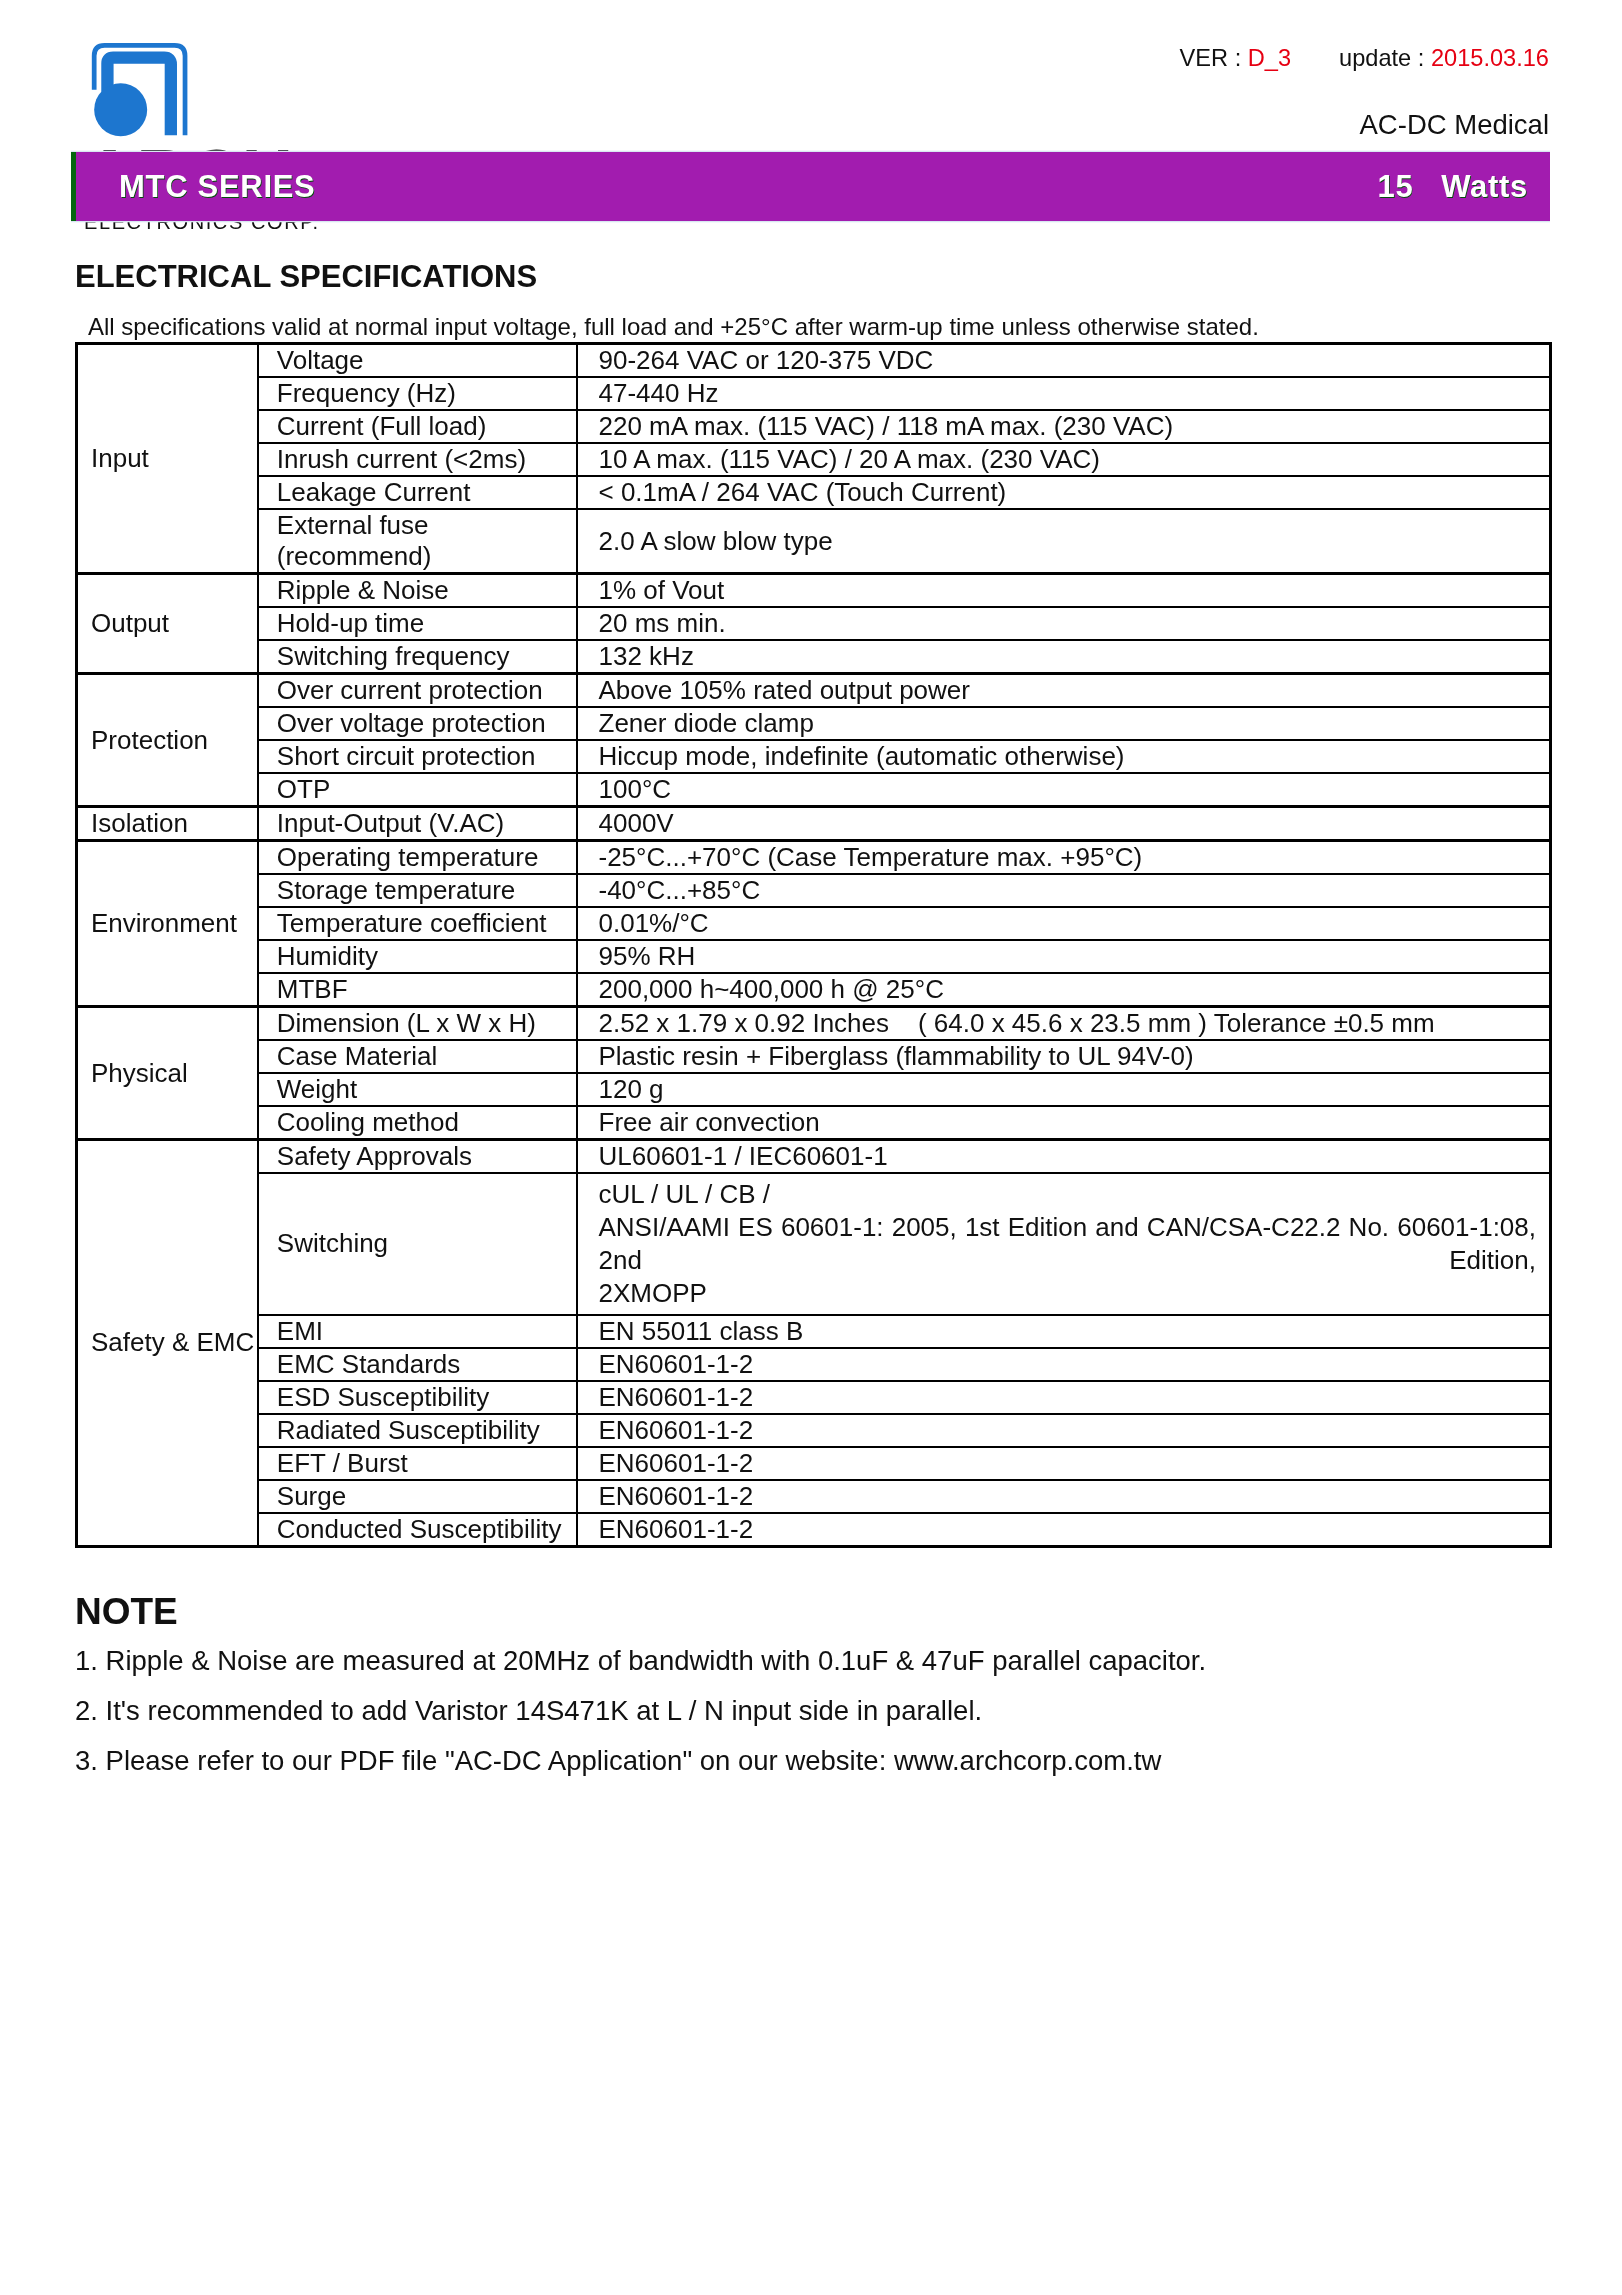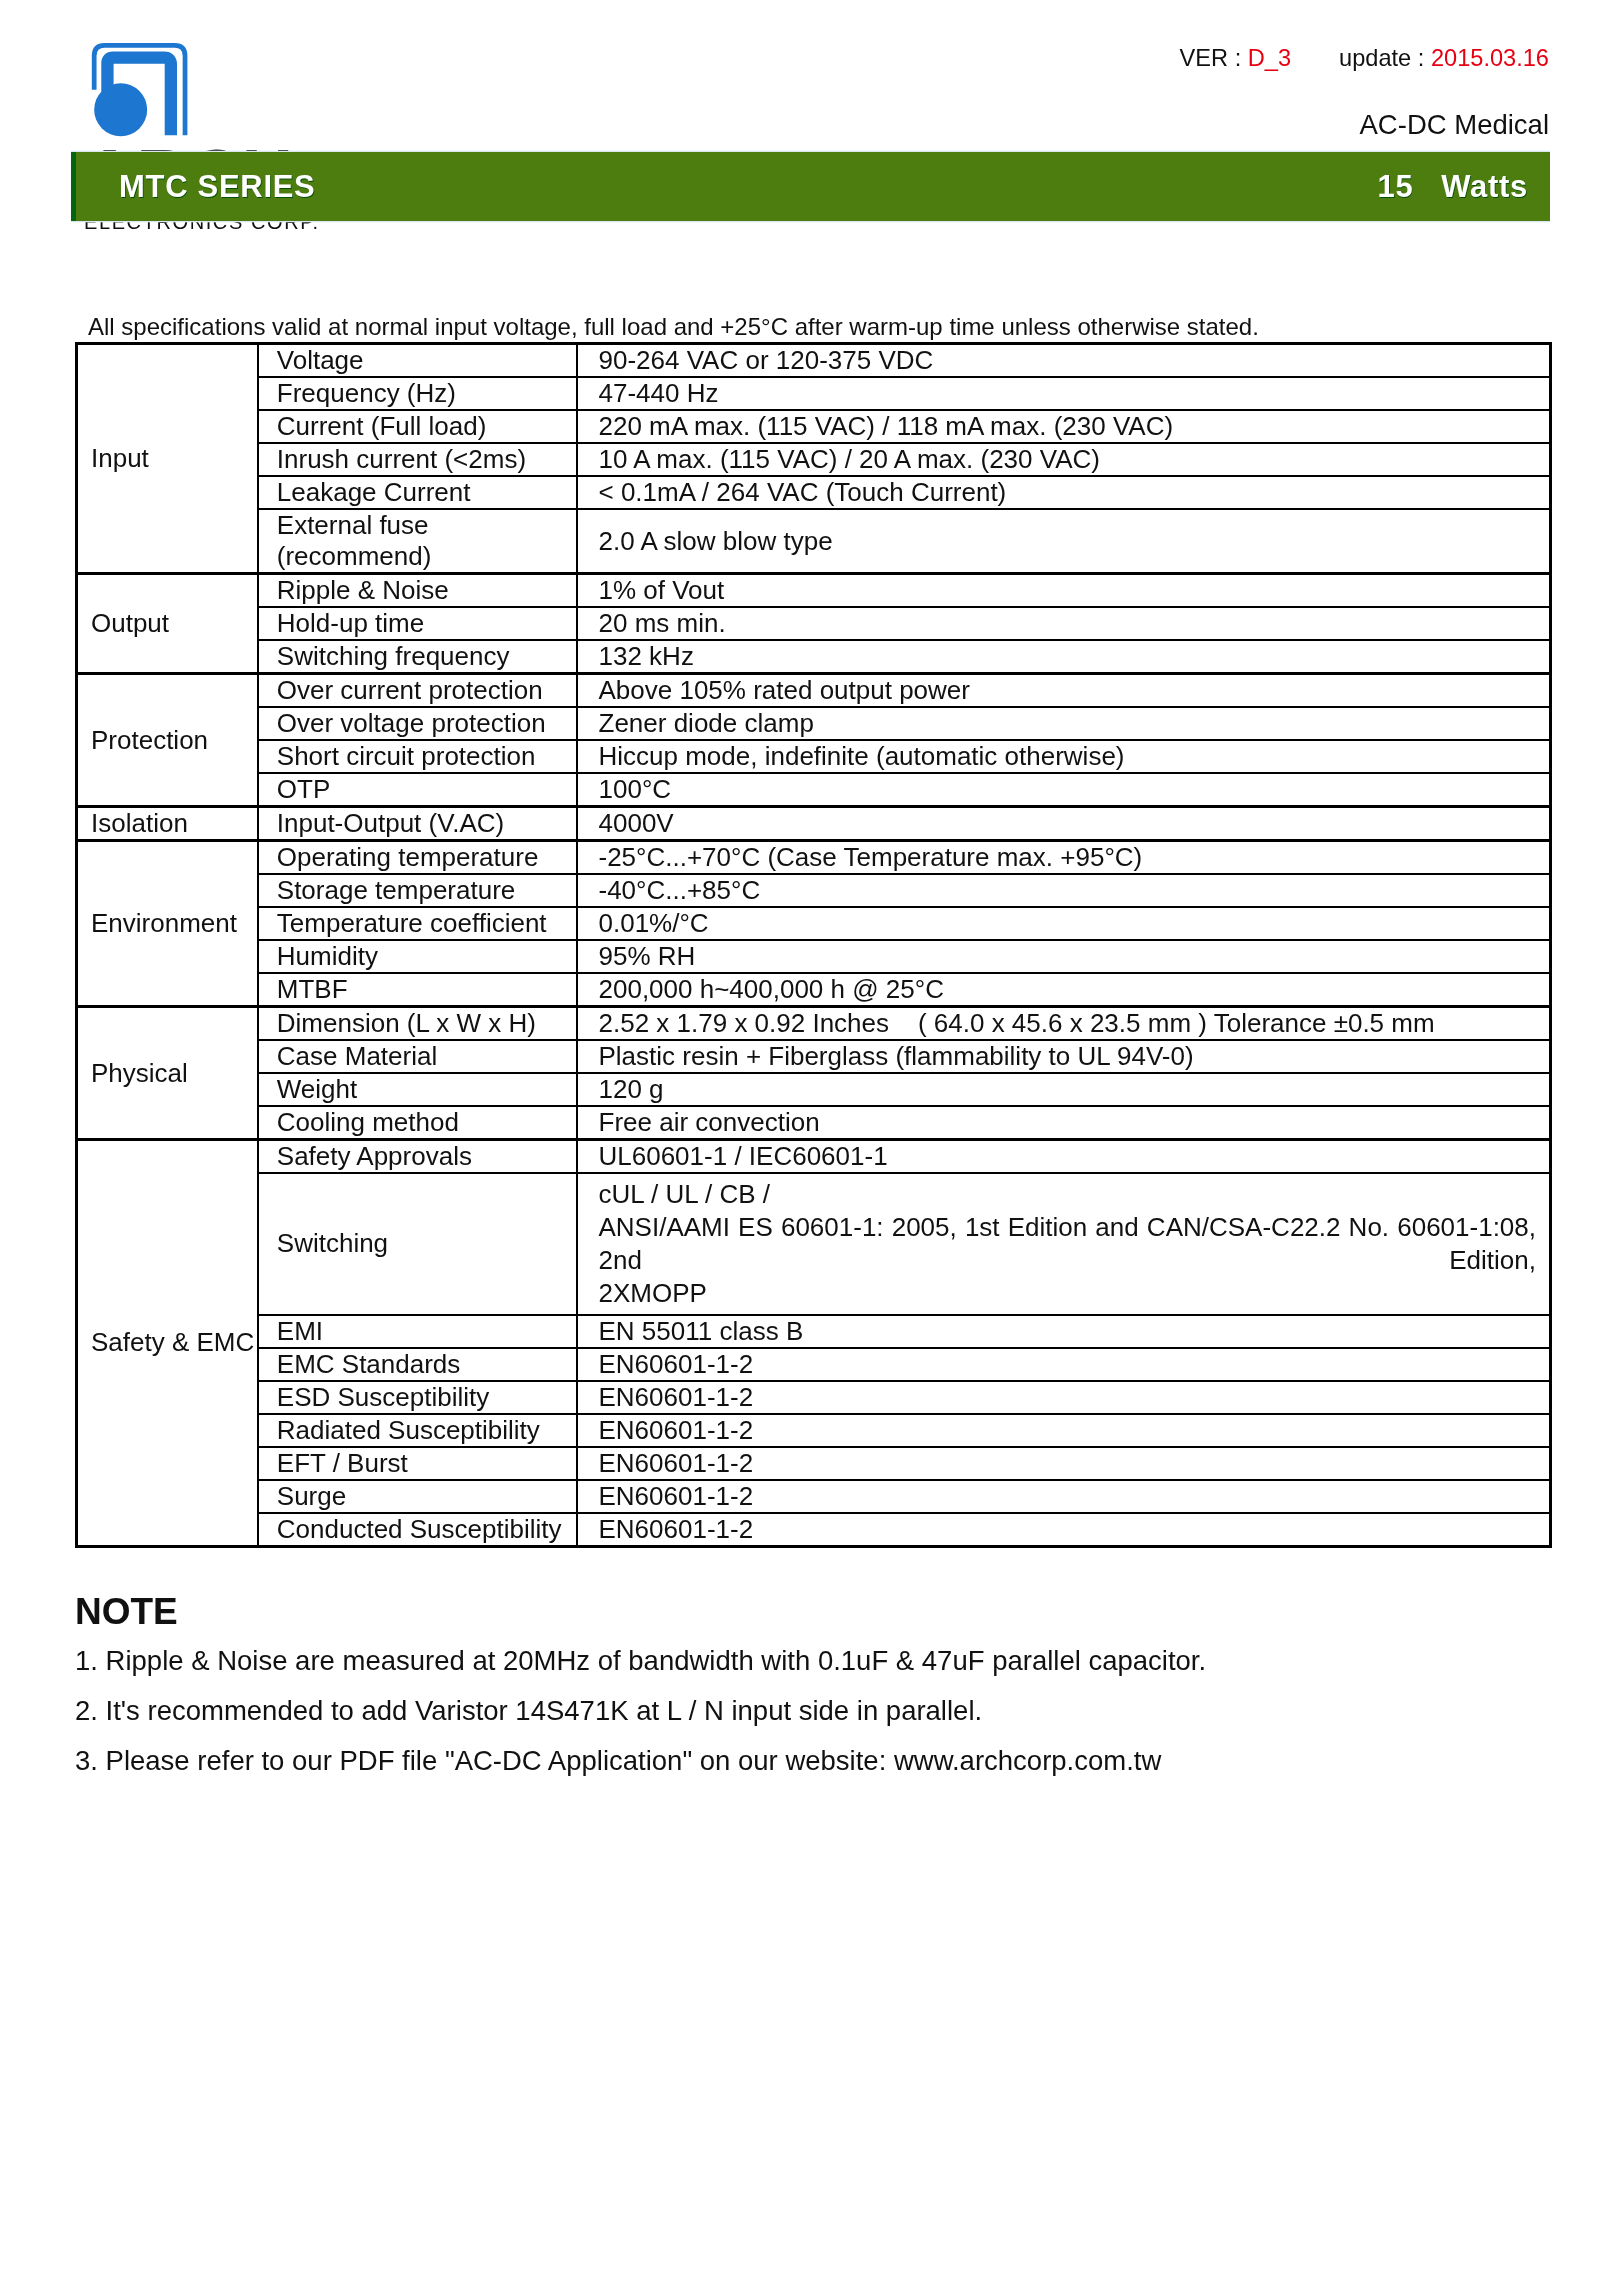--- a/index.html
+++ b/index.html
@@ -26,21 +26,21 @@
   }
   .header-right { position: absolute; right: 0; top: 11.8px; text-align: right; }
   .ver-line { font-size: 23.6px; color: #111; white-space: pre; }
   .ver-line .red { color: #e60012; }
   .ver-line .gap { display: inline-block; width: 48px; }
   .category-line { margin-top: 37px; font-size: 27.5px; color: #111; }
 
   
   .banner {
     position: absolute; top: 152px; left: 71px; width: 1479px; height: 69px;
-    background: #4d7c0f;
+    background: #a21caf;
     border-left: 5.9px solid #03650d;
     box-shadow: 0 1.3px 0 #d9e6f2, 0 -1.3px 0 #d9e6f2;
     display: flex; align-items: center; justify-content: space-between;
     color: #fff; font-weight: bold; font-size: 31px; letter-spacing: 0.7px;
   }
   .banner .series { padding-left: 43px; text-shadow: 0.7px 0.7px 0 #034d0a; }
   .banner .watts  { padding-right: 22px; white-space: pre; text-shadow: 0.7px 0.7px 0 #034d0a; }
 
   
   .spec-title { position: absolute; top: 259px; left: 75px; font-size: 31px; font-weight: bold; color: #111; }
@@ -95,20 +95,21 @@
       <div class="ver-line"><span>VER : </span><span class="red">D_3</span><span class="gap"></span><span>update : </span><span class="red">2015.03.16</span></div>
       <div class="category-line">AC-DC Medical</div>
     </div>
   </div>
 
   <div class="banner">
     <span class="series">MTC SERIES</span>
     <span class="watts">15   Watts</span>
   </div>
 
+  <div class="spec-title">ELECTRICAL SPECIFICATIONS</div>
   <div class="spec-condition">All specifications valid at normal input voltage, full load and +25°C after warm-up time unless otherwise stated.</div>
 
   <div class="spec-table-wrap">
     <table class="spec">
       <colgroup>
           <col class="c-cat">
           <col class="c-param">
           <col class="c-val">
         </colgroup>
       <tbody>

